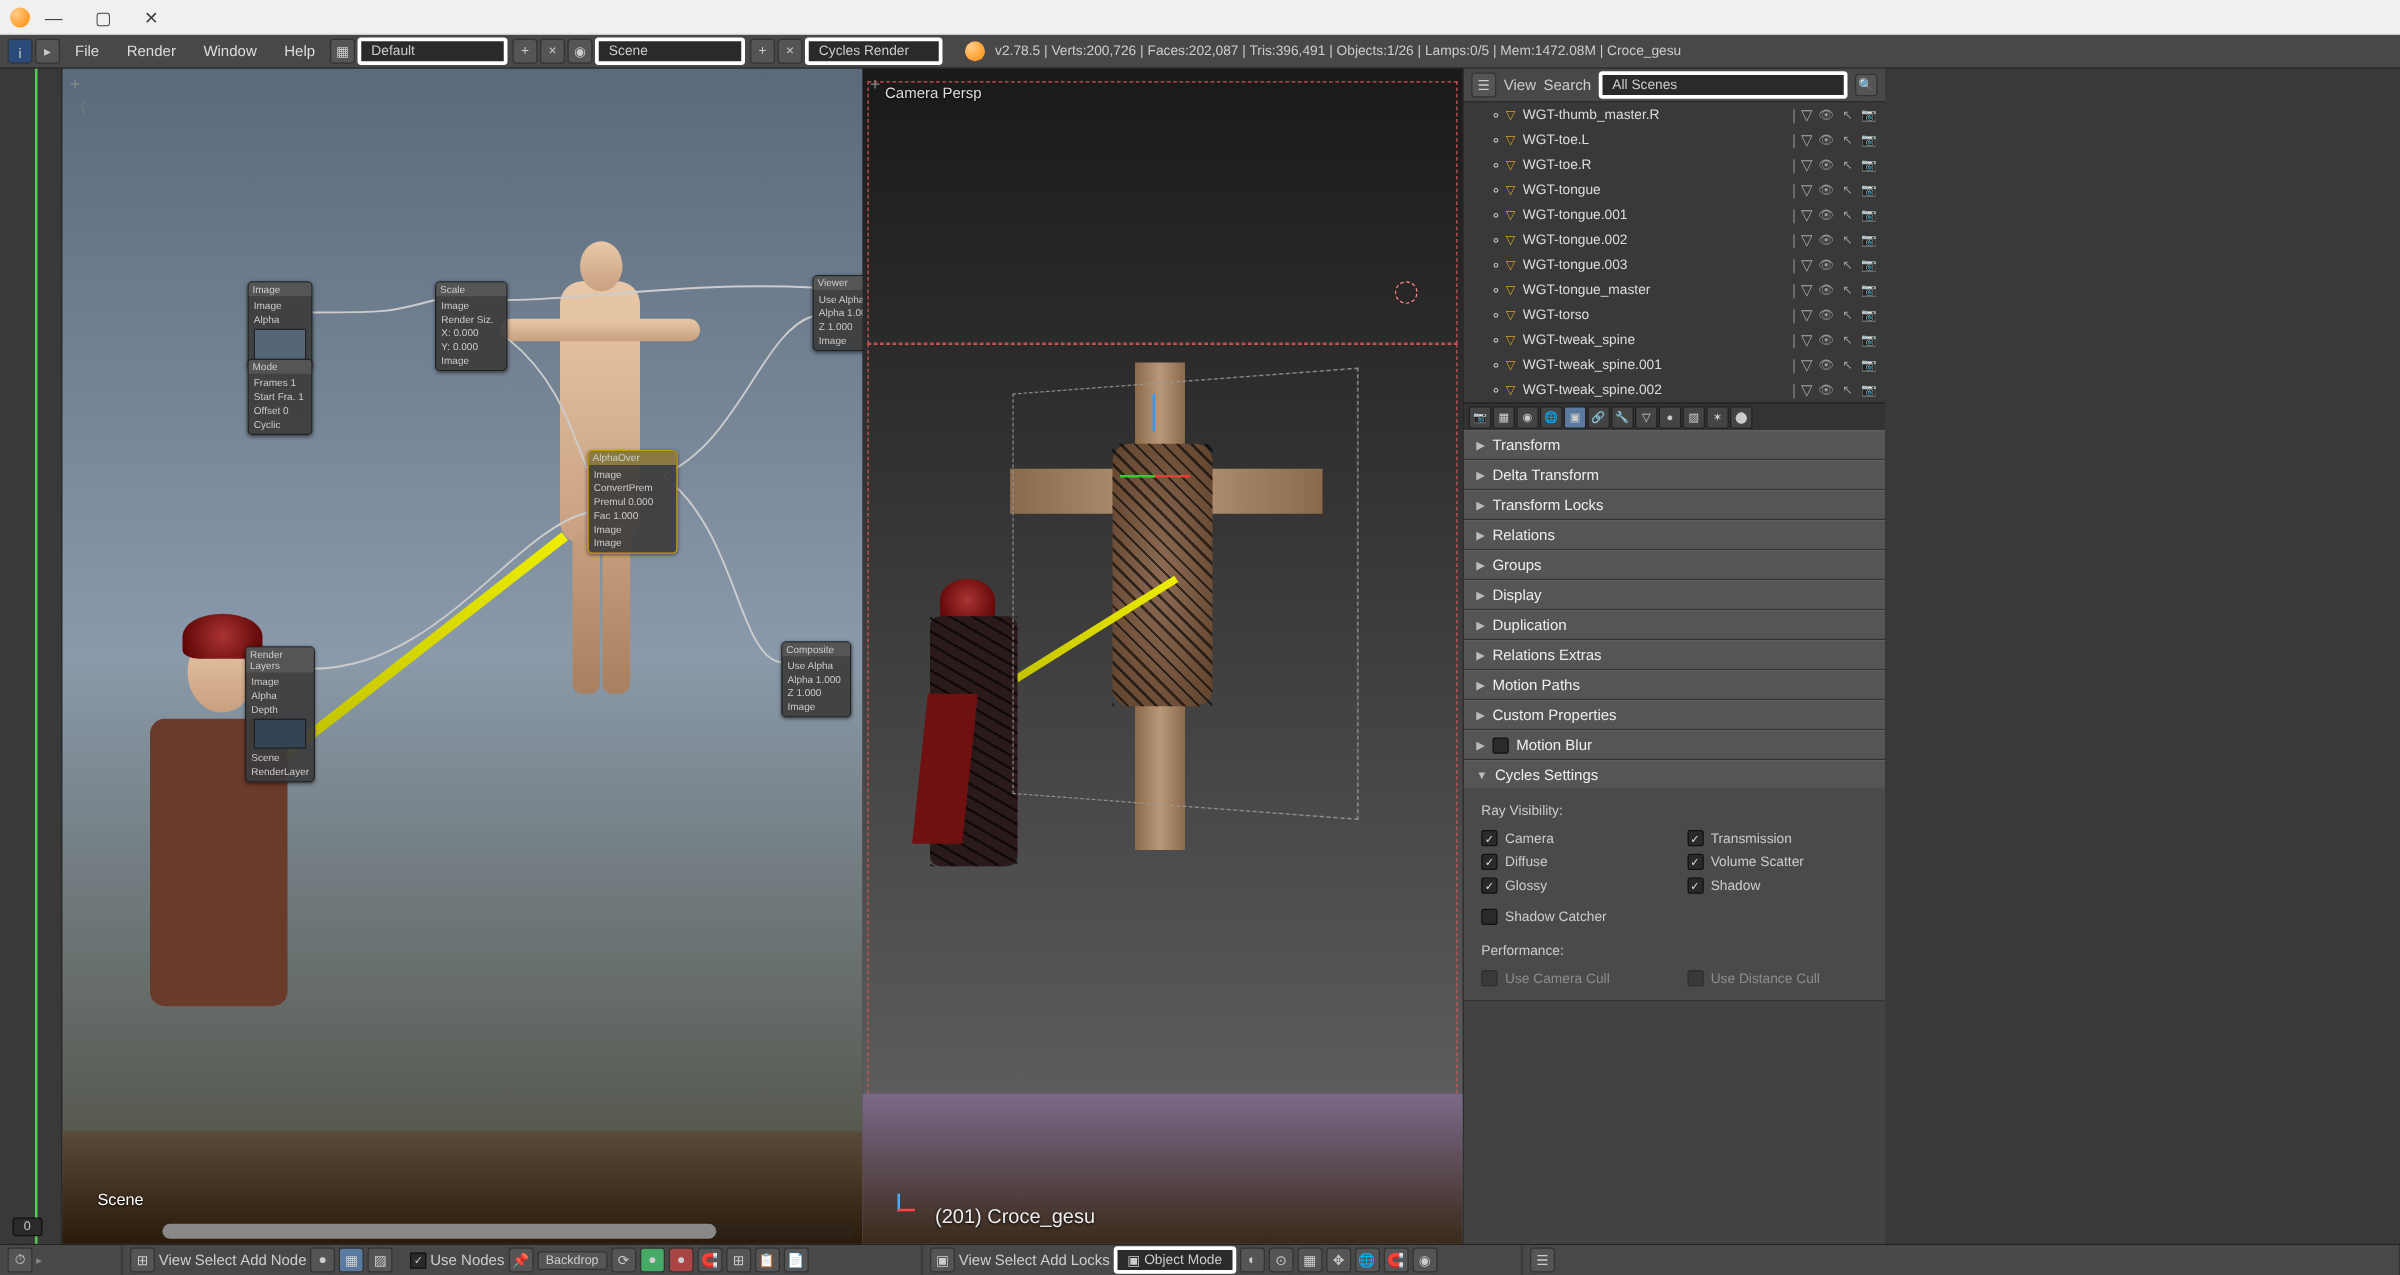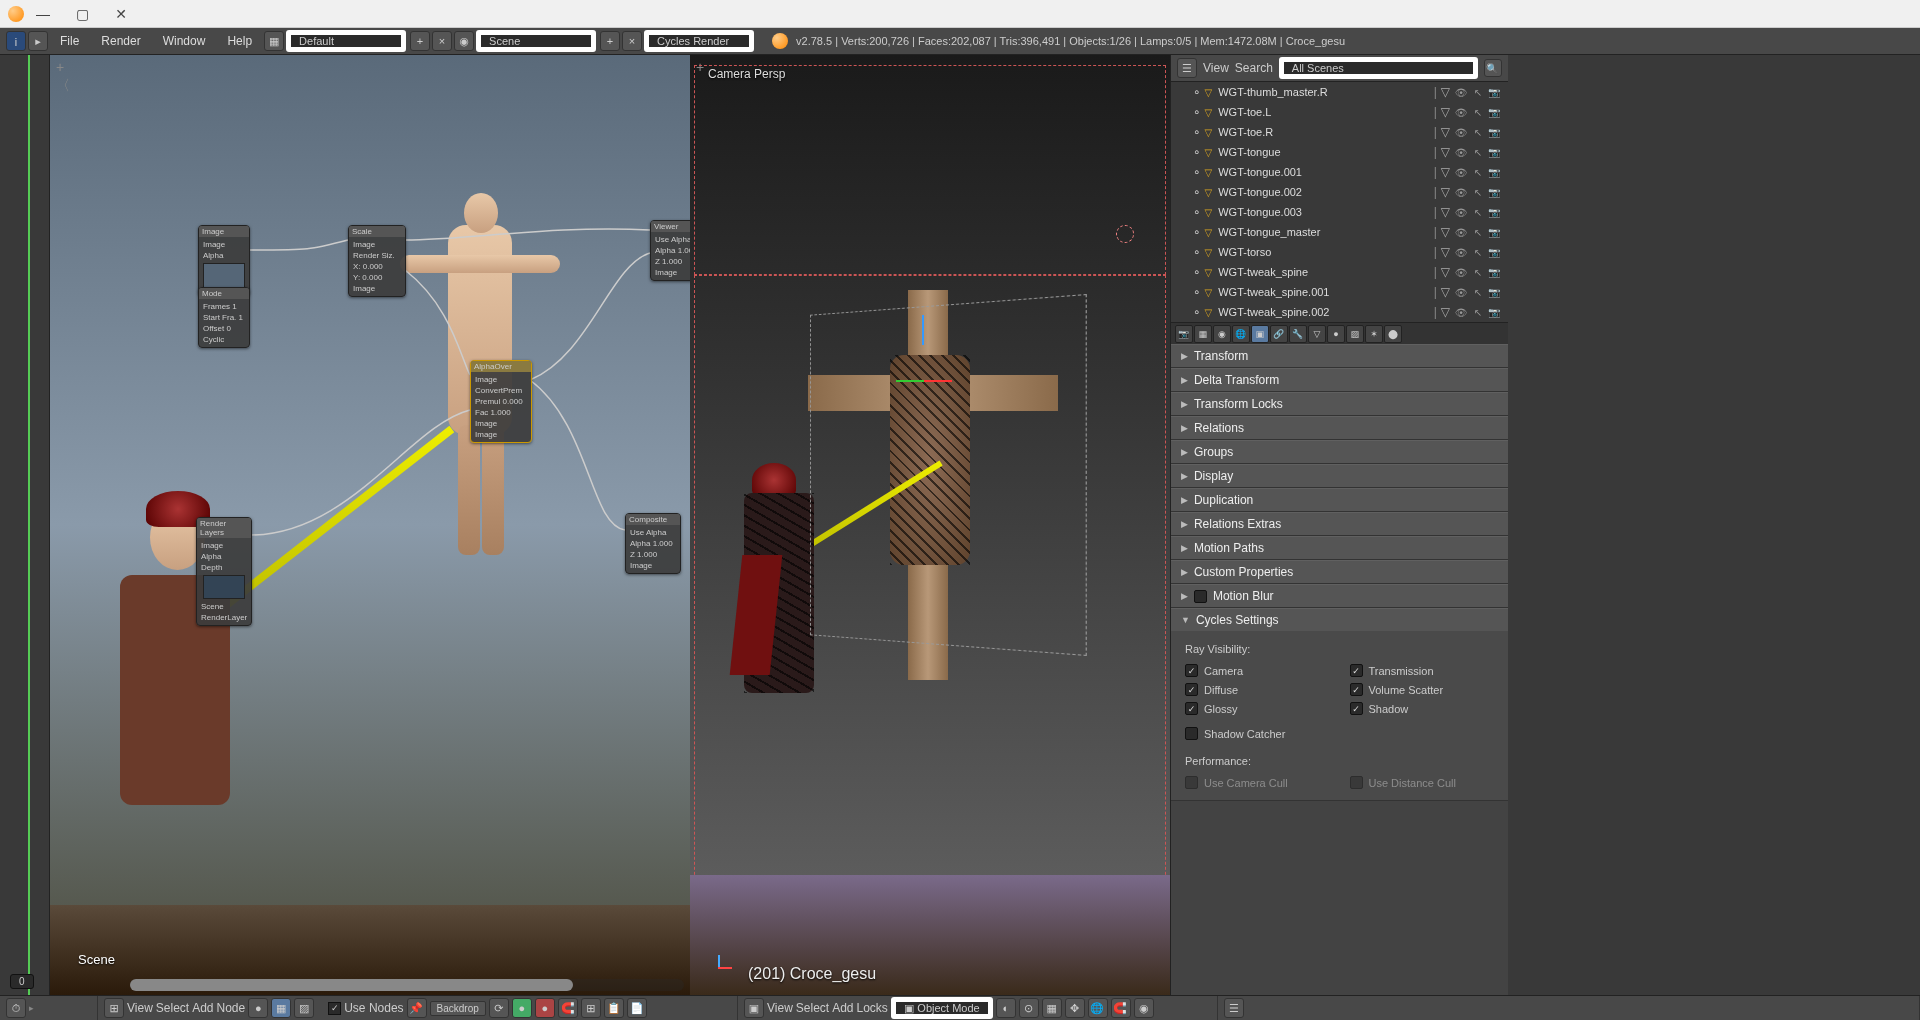--- a/index.html
+++ b/index.html
@@ -6,21 +6,21 @@
 html, body { width: 1920px; height: 1020px; overflow: hidden; background: #393939; color: #ccc; font-size: 12px; }
 .titlebar { height: 28px; background: #f0f0f0; display: flex; align-items: center; padding: 0 8px; color: #000; border-bottom: 1px solid #ccc; }
 .titlebar .logo { width: 16px; height: 16px; background: radial-gradient(circle at 30% 30%, #fc8, #f80); border-radius: 50%; margin-right: 8px; }
 .titlebar .title { flex: 1; font-size: 13px; }
 .titlebar .winbtns { display: flex; gap: 18px; font-size: 14px; color: #444; }
 .titlebar .winbtns span { cursor: pointer; padding: 0 4px;}
 .menubar { height: 27px; background: #484848; display: flex; align-items: center; padding: 0 6px; gap: 2px; border-bottom: 1px solid #222; }
 .iconbtn { width: 20px; height: 20px; background: #555; border: 1px solid #333; border-radius: 3px; display: flex; align-items: center; justify-content: center; font-size: 11px; }
 .iconbtn.blue { background: #2a4a7a; }
 .menubar .textbtn { padding: 2px 10px; color: #ddd; font-size: 12px; }
-.dropfield { background: #2a2a2a; border: 5px solid #ffffff; border-radius: 3px; padding: 6px 8px; font-size: 11px; display: flex; align-items: center; height: 22px; }
+.dropfield { background: #2a2a2a; border: 3px solid #ffffff; border-radius: 3px; padding: 6px 8px; font-size: 11px; display: flex; align-items: center; height: 22px; }
 .dropbtns { display: flex; gap: 2px; margin-left: 2px;}
 .infobar { flex: 1; text-align: left; padding-left: 10px; color: #ccc; font-size: 11px; display:flex; align-items:center; }
 .infobar .blogo { width:16px; height:16px; background: radial-gradient(circle at 30% 30%, #fc8, #f80); border-radius:50%; margin-right:8px;}
 .main { display: flex; height: calc(1020px - 28px - 27px - 25px); }
 .timeline-strip { width: 50px; background: #393939; border-right: 1px solid #222; position: relative; }
 .timeline-strip .greenline { position: absolute; top: 0; left: 28px; width: 2px; height: 100%; background: #5c5; }
 .viewport { position: relative; background: #444; }
 .vp-left { width: 640px; background: linear-gradient(180deg, #5a6a7a 0%, #8a9aaa 50%, #4a4a3a 100%); }
 .vp-right { width: 480px; background: linear-gradient(180deg, #1a1a1a 0%, #333 35%, #666 100%); }
 .vp-label { position: absolute; top: 12px; left: 18px; color: #ddd; font-size: 12px; text-shadow: 0 1px 2px #000; }
@@ -159,21 +159,21 @@
       <div class="node-row">Cyclic</div>
     </div>
     <div class="node-panel" style="left:298px; top:170px; width:58px;">
       <div class="hdr">Scale</div>
       <div class="node-row">Image</div>
       <div class="node-row">Render Siz.</div>
       <div class="node-row">X:  0.000</div>
       <div class="node-row">Y:  0.000</div>
       <div class="node-row">Image</div>
     </div>
-    <div class="node-panel" style="left:420px; top:305px; width:62px; border-color:#c90;">
+    <div class="node-panel" style="left:420px; top:305px; width:72px; border-color:#c90;">
       <div class="hdr" style="background:#8a7a40">AlphaOver</div>
       <div class="node-row">Image</div>
       <div class="node-row">ConvertPrem</div>
       <div class="node-row">Premul  0.000</div>
       <div class="node-row">Fac  1.000</div>
       <div class="node-row">Image</div>
       <div class="node-row">Image</div>
     </div>
     <div class="node-panel" style="left:600px; top:165px; width:56px;">
       <div class="hdr">Viewer</div>

